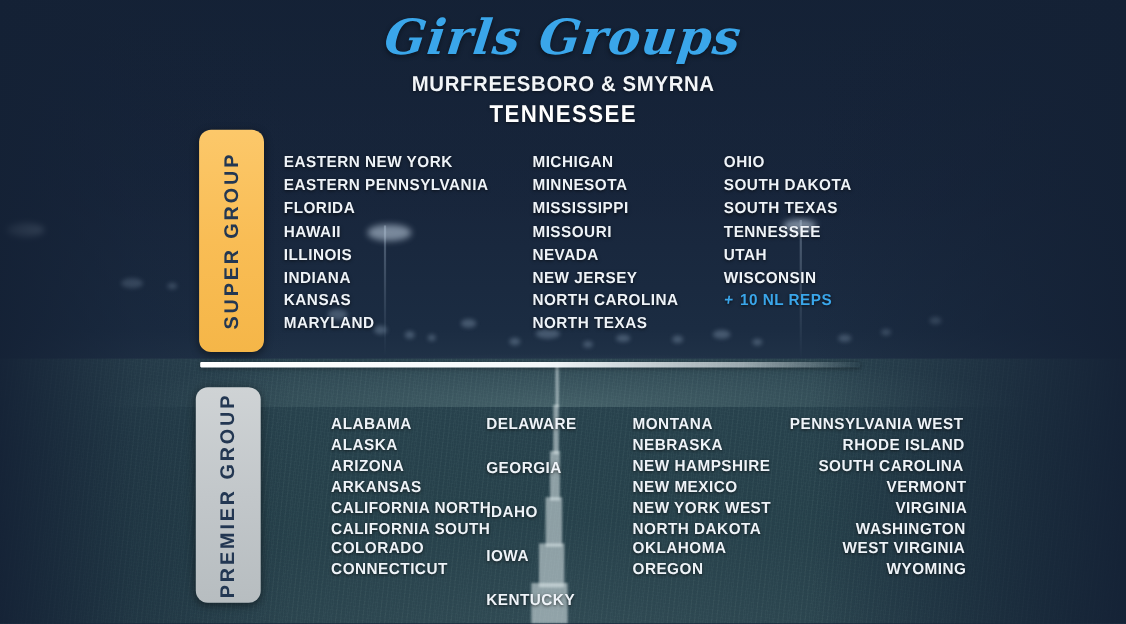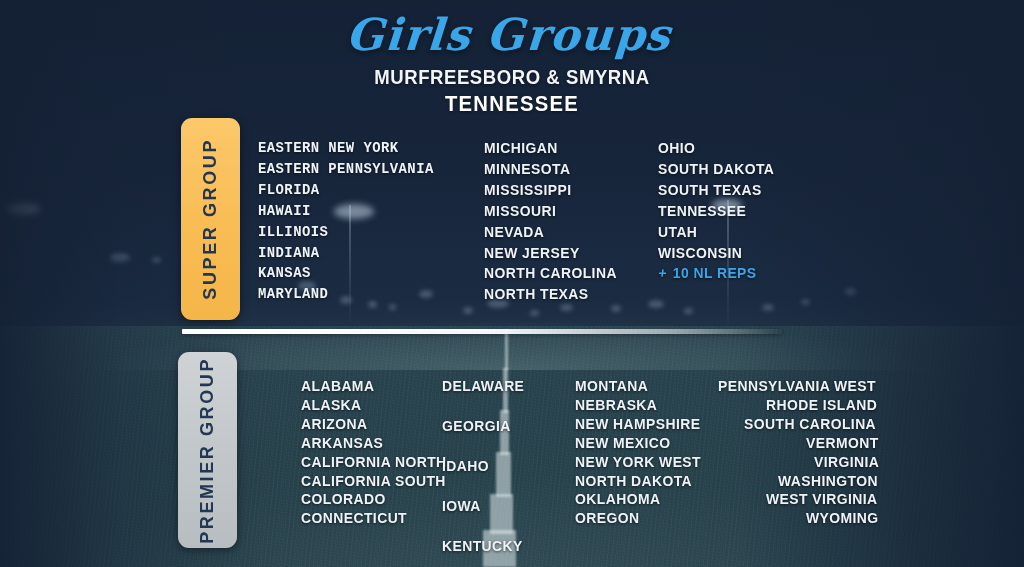--- a/index.html
+++ b/index.html
@@ -127,21 +127,21 @@
   }
   .state.accent{color:#3aa6ea;}
   .state.accent .plus{
     display:inline-block;
     font-style:italic;font-weight:700;
     transform:skewX(-8deg);
     margin-right:2px;
   }
 
   #cols-super{left:258px;top:138px;}
-  #cols-super .col:nth-child(1){width:226px;font-family:Liberation Mono, monospace;}
+  #cols-super .col:nth-child(1){width:226px;}
   #cols-super .col:nth-child(2){width:174px;justify-content:flex-end;}
   #cols-super .col:nth-child(3){width:180px;}
 
   #cols-premier{left:257px;top:377px;}
   #cols-premier .state{line-height:18.9px;}
   #cols-premier .col:nth-child(1){width:141px;margin-left:44px;}
   #cols-premier .col:nth-child(2){width:133px;gap:21px;}
   #cols-premier .col:nth-child(3){width:127px;}
   #cols-premier .col:nth-child(4){width:180px;align-items:flex-end;}
 

